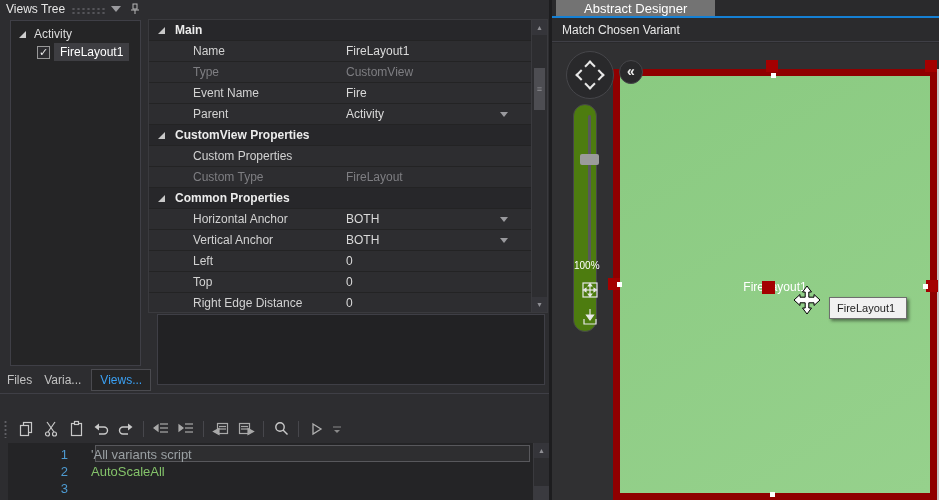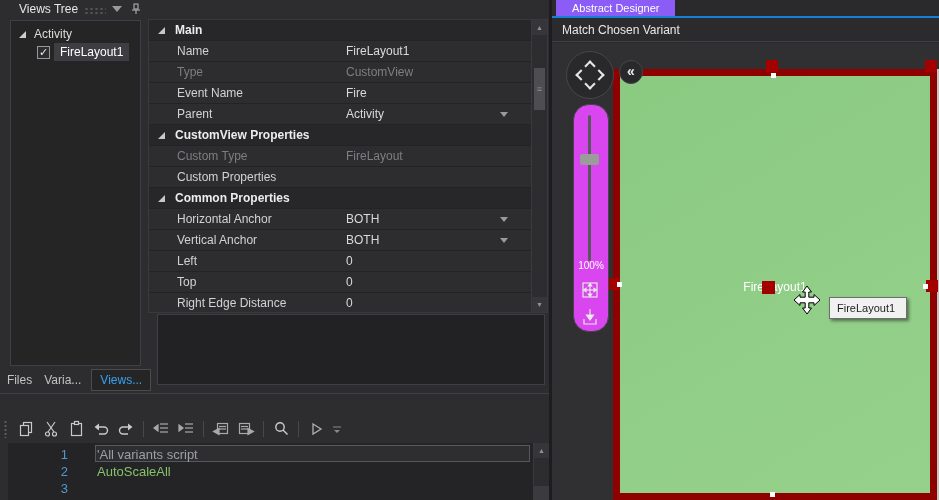--- a/index.html
+++ b/index.html
@@ -1,20 +1,20 @@
 <!DOCTYPE html>
 <html><head>
 <meta charset="utf-8">
 <style>
   html,body{margin:0;padding:0;background:#2d2d30;}
   *{box-sizing:border-box;font-family:"Liberation Sans","DejaVu Sans",sans-serif;}
   #app{position:relative;width:939px;height:500px;background:#2d2d30;overflow:hidden;color:#d6d6d6;}
 
   
-  .panel-hd{height:18px;display:flex;align-items:center;gap:6px;padding:0 5px 0 6px;margin-left:13px;}
+  .panel-hd{height:18px;display:flex;align-items:center;gap:6px;padding:0 5px 0 6px;}
   .hd-title{font-size:12px;color:#e6e6e6;white-space:nowrap;}
   .hd-dots{flex:1;height:7px;margin-top:3px;background-image:radial-gradient(circle,#55555a 1px,transparent 1.3px);background-size:5px 4px;}
   .hd-chev{width:0;height:0;border-left:5px solid transparent;border-right:5px solid transparent;border-top:6px solid #9a9a9e;margin-right:3px;}
   .pin-svg{display:block;}
 
   
   #views-panel{position:absolute;left:0;top:0;width:146px;height:393px;}
   #tree-box{position:absolute;left:10px;top:20px;width:131px;height:346px;background:#252526;border:1px solid #3f3f46;}
   .tree-row{position:relative;height:18px;display:flex;align-items:center;font-size:12px;color:#dcdcdc;}
   .expander{width:0;height:0;border-left:7px solid transparent;border-bottom:7px solid #cdcdcd;margin-left:8px;margin-right:8px;}
@@ -24,62 +24,62 @@
   .tabrow{position:absolute;left:0;top:367px;width:146px;height:26px;display:flex;align-items:center;font-size:12px;color:#c2c2c2;justify-content:center;}
   .tab-plain{margin-left:12px;}
   .tab-active{margin-left:10px;color:#3aa0f3;background:#252526;border:1px solid #4a4a4f;padding:3px 8px;}
 
   
   #prop-panel{position:absolute;left:148px;top:0;width:400px;height:313px;}
   #pgrid{position:absolute;left:0;top:19px;width:400px;height:294px;background:#a3a3a3;border:1px solid #3a3a3e;overflow:hidden;}
   .psec{height:21px;border-bottom:1px solid #232324;background:#27272a;display:flex;align-items:center;font-weight:bold;color:#ececec;font-size:12px;}
   .psec .tri{width:0;height:0;border-left:7px solid transparent;border-bottom:7px solid #c8c8c8;margin:0 10px 0 9px;}
   .prow{position:relative;height:21px;border-bottom:1px solid #232324;background:#2d2d30;display:flex;align-items:center;}
-  .plabel{margin-left:28px;font-size:12px;color:#d2d2d2;}
+  .plabel{margin-left:44px;font-size:12px;color:#d2d2d2;}
   .pvalue{position:absolute;left:197px;font-size:12px;color:#dadada;}
   .prow.disabled .plabel,.prow.disabled .pvalue{color:#7e7e82;}
   .ddchev{position:absolute;right:24px;top:8px;width:0;height:0;border-left:4px solid transparent;border-right:4px solid transparent;border-top:5px solid #9a9a9e;}
 
   .vscroll{position:absolute;right:0;top:0;width:16px;height:100%;background:#2d2d30;border-left:1px solid #3a3a3e;}
   .sbtn{position:absolute;left:0;width:15px;height:15px;background:#35353a;color:#8f8f94;font-size:7px;text-align:center;line-height:15px;}
   .sthumb{position:absolute;left:2px;width:11px;background:#4d4d52;color:#8f8f94;font-size:9px;text-align:center;}
 
   #below-box{position:absolute;left:157px;top:314px;width:388px;height:71px;background:#222224;border:1px solid #3f3f46;}
 
   
   #script-panel{position:absolute;left:0;top:393px;width:549px;height:107px;border-top:1px solid #3f3f46;}
   #script-toolbar{position:absolute;left:0;top:22px;width:549px;height:26px;display:flex;align-items:center;gap:5px;padding-left:4px;}
   .tb-grip{width:3px;height:18px;background-image:radial-gradient(circle,#606065 1px,transparent 1.2px);background-size:3px 4px;margin-right:4px;}
   .tb-icon{width:20px;height:20px;display:flex;align-items:center;justify-content:center;}
   .tb-sep{width:1px;height:16px;background:#47474c;margin:0 2px;}
   #script-editor{position:absolute;left:8px;top:49px;width:541px;height:58px;background:#242426;font-family:"DejaVu Sans Mono","Liberation Mono",monospace;font-size:13px;}
   .gutter-num{position:absolute;left:0;width:60px;text-align:right;color:#4d9ad1;height:17px;line-height:17px;}
-  .code-line{position:absolute;left:89px;height:17px;line-height:17px;white-space:pre;}
+  .code-line{position:absolute;left:83px;height:17px;line-height:17px;white-space:pre;}
   .line-hl{position:absolute;left:87px;right:19px;top:2px;height:17px;background:#2e2e30;border:1px solid #58585c;}
   .c-comment{color:#9aa0a3;}
   .c-green{color:#84c36a;}
 
   
   #right{position:absolute;left:552px;top:0;width:387px;height:500px;background:#2a2a2c;}
   #divider{position:absolute;left:549px;top:0;width:3px;height:500px;background:#1d1d1f;}
-  .dtab{position:absolute;left:4px;top:0;height:16px;background:#8b5cf6;color:#fff;font-size:11px;display:flex;align-items:center;padding:0 16px;}
+  .dtab{position:absolute;left:4px;top:0;height:16px;background:#737373;color:#fff;font-size:13px;display:flex;align-items:center;padding:0 28px;}
   .tab-underline{position:absolute;left:0;top:16px;width:387px;height:2px;background:#1580d4;}
   .matchbar{position:absolute;left:0;top:18px;width:387px;height:24px;background:#2b2b2d;border-bottom:1px solid #3f3f46;display:flex;align-items:center;padding-left:10px;font-size:12px;color:#e8e8e8;}
   #designer{position:absolute;left:0;top:43px;width:387px;height:457px;background:#303032;overflow:hidden;}
   #frame{position:absolute;left:61px;top:26px;width:324px;height:431px;background:#8f0000;}
   #canvas{position:absolute;left:68px;top:33px;width:310px;height:417px;background:linear-gradient(150deg,#8aca81,#96d18c);}
   #gray-strip{position:absolute;left:385px;top:26px;width:2px;height:431px;background:#c3c3c3;}
   .hdl{position:absolute;width:12px;height:12px;background:#a40000;}
   .dot{position:absolute;width:5px;height:5px;background:#fff;}
   .cvlabel{position:absolute;left:183px;top:237px;width:80px;text-align:center;font-size:12px;color:#fff;}
   .tooltip{position:absolute;left:277px;top:254px;width:78px;height:22px;background:#f1f1f1;border:1px solid #6e6e6e;box-shadow:2px 2px 3px rgba(0,0,0,.45);color:#1e1e1e;font-size:11px;line-height:20px;padding-left:7px;}
   #navpad{position:absolute;left:14px;top:8px;width:48px;height:48px;border-radius:50%;background:#29292b;border:1px solid #46464a;}
   .chv{position:absolute;width:8px;height:8px;border-left:2px solid #e8e8e8;border-top:2px solid #e8e8e8;}
   #collapse-btn{position:absolute;left:67px;top:17px;width:24px;height:24px;border-radius:50%;background:#29292b;border:1px solid #46464a;color:#ededed;font-size:14px;line-height:21px;text-align:center;font-weight:bold;}
-  #zoom-pill{position:absolute;left:21px;top:61px;width:36px;height:228px;background:#d946ef;border:1px solid #46464a;border-radius:16px;}
+  #zoom-pill{position:absolute;left:21px;top:61px;width:24px;height:228px;background:#4d7c0f;border:1px solid #46464a;border-radius:16px;}
   .ztrack{position:absolute;left:14px;top:10px;width:3px;height:146px;background:#58585c;border-radius:2px;}
   .zthumb{position:absolute;left:6px;top:49px;width:19px;height:11px;background:#9b9b9b;border-radius:2px;}
   .zlabel{position:absolute;left:0;top:155px;width:100%;text-align:center;font-size:10px;color:#fff;}
   .zbtn{position:absolute;left:5px;width:21px;height:21px;display:flex;align-items:center;justify-content:center;}
 </style>
 </head>
 <body>
 
 <div id="app">
 
@@ -132,27 +132,27 @@
           </div>
         <div class="prow">
             <span class="plabel">Parent</span>
             <span class="pvalue">Activity</span>
             <span class="ddchev"></span>
           </div>
         <div class="psec">
             <span class="tri"></span>
             <span>CustomView Properties</span>
           </div>
+        <div class="prow">
+            <span class="plabel">Custom Properties</span>
+            <span class="pvalue"></span>
+          </div>
         <div class="prow disabled">
             <span class="plabel">Custom Type</span>
             <span class="pvalue">FireLayout</span>
-          </div>
-        <div class="prow">
-            <span class="plabel">Custom Properties</span>
-            <span class="pvalue"></span>
           </div>
         <div class="psec">
             <span class="tri"></span>
             <span>Common Properties</span>
           </div>
         <div class="prow">
             <span class="plabel">Horizontal Anchor</span>
             <span class="pvalue">BOTH</span>
             <span class="ddchev"></span>
           </div>

